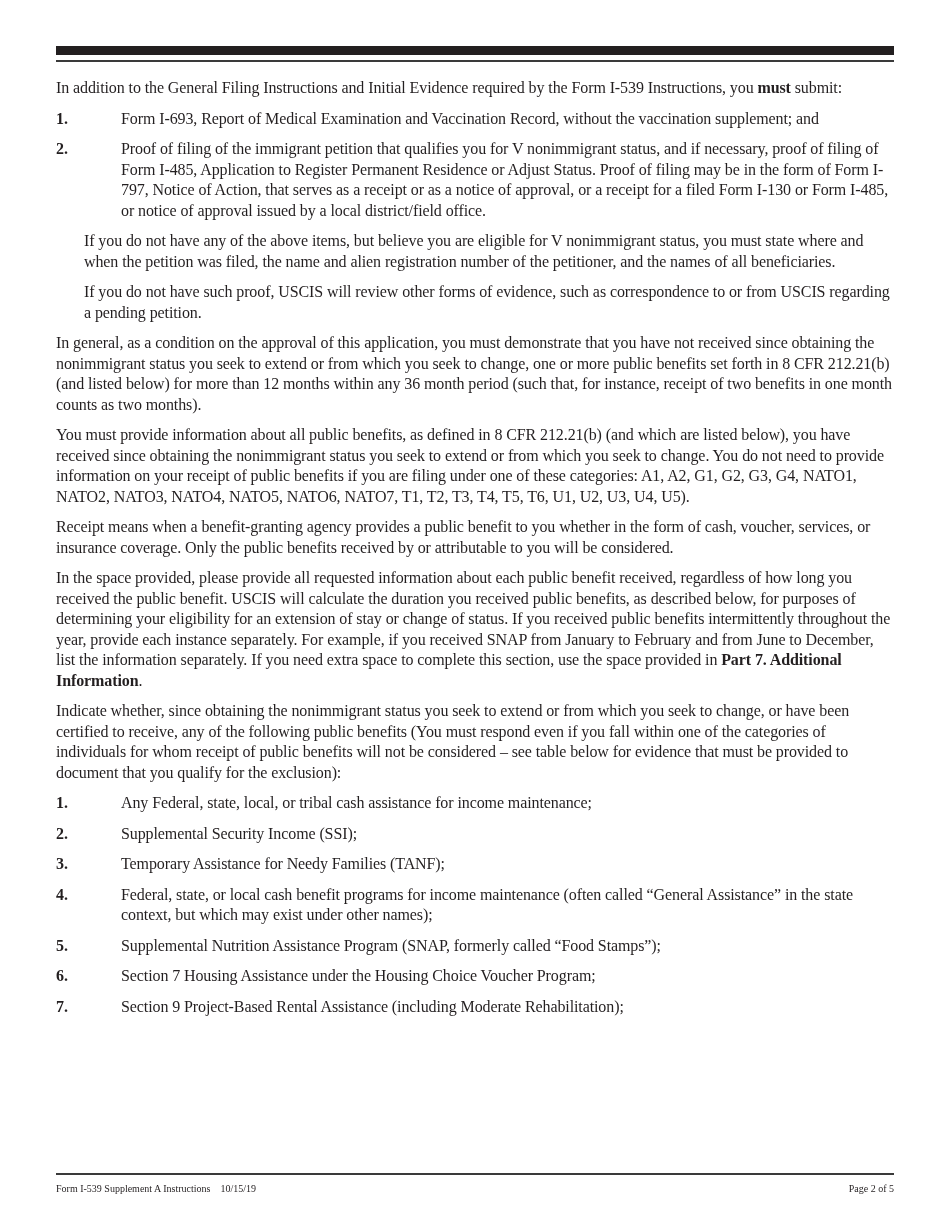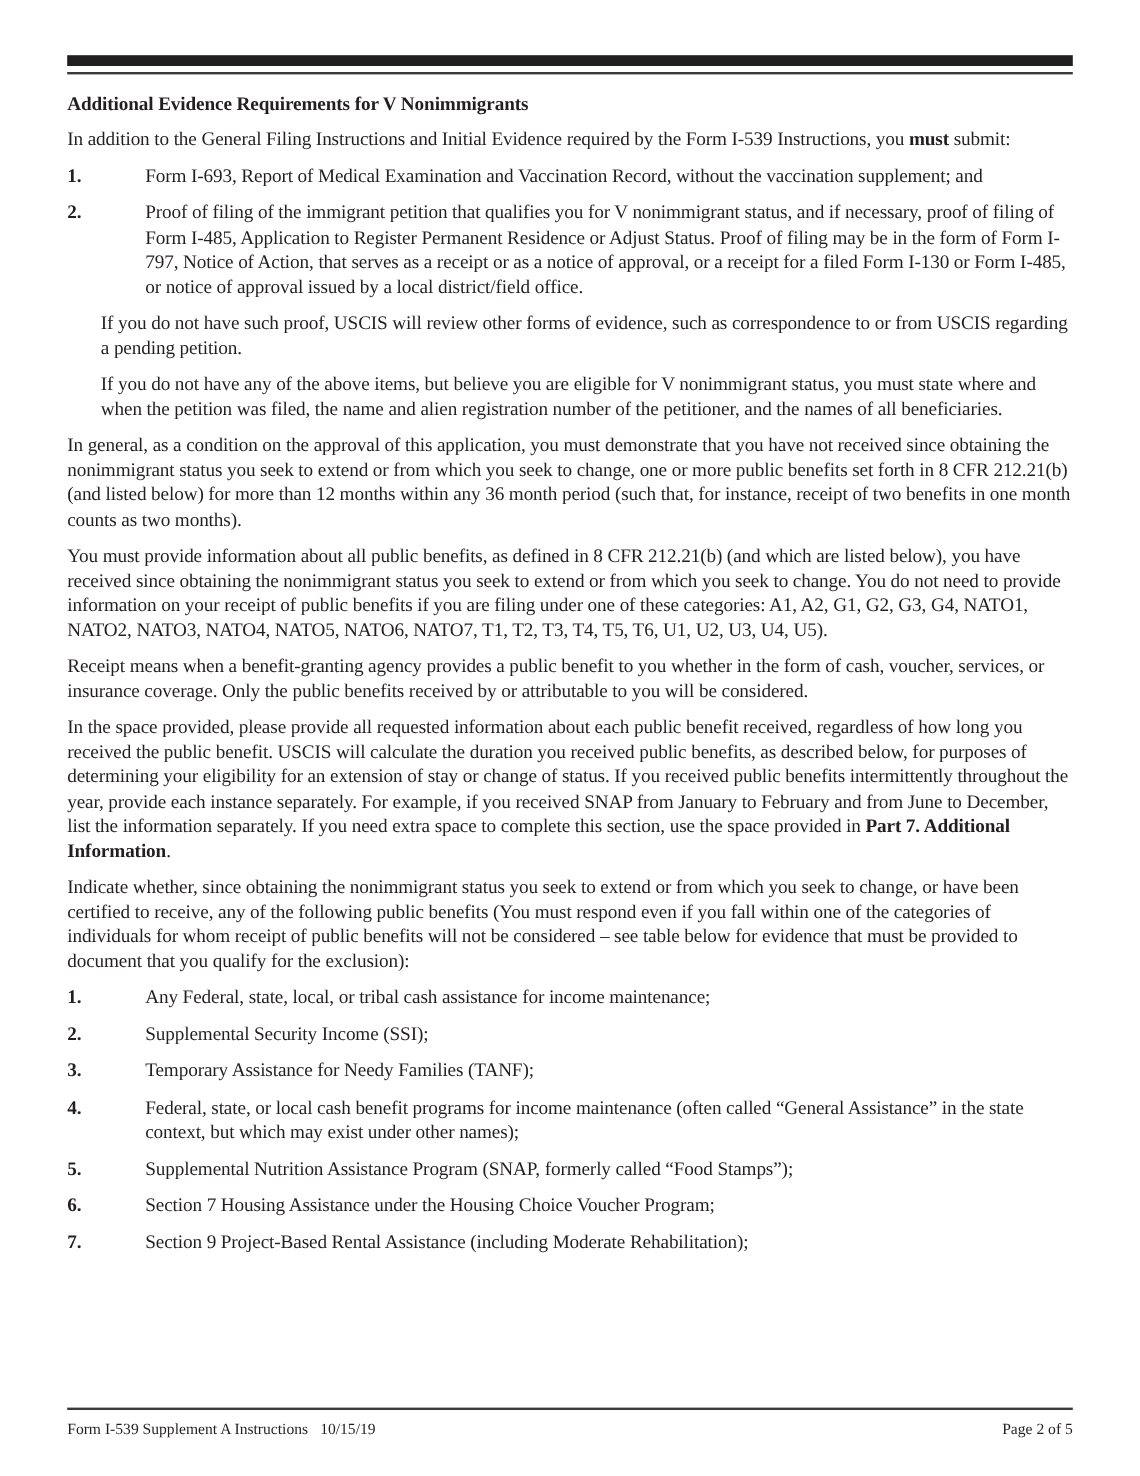--- a/index.html
+++ b/index.html
@@ -12,45 +12,44 @@
   .content { position: absolute; left: 56px; top: 78px; width: 840px; font-size: 16px; line-height: 20.5px; letter-spacing: -0.1px; }
   h2 { font-size: 16px; font-weight: bold; margin: 0 0 9px 0; line-height: 20px; }
   p { margin: 0 0 10px 0; }
   .ol { margin: 0 0 10px 0; }
   .li { display: flex; margin: 0 0 10px 0; }
   .num { width: 28px; flex: none; font-weight: bold; }
   .txt { flex: 1; margin-left: 37px; }
   .indent { margin-left: 28px; }
   .gap-section { margin-top: 20px; }
   .footer-rule { position: absolute; left: 56px; top: 1173px; width: 838px; height: 2px; background: #3a3a3a; }
-  .footer { position: absolute; left: 56px; top: 1183px; width: 838px; font-size: 13px; color: #231f20; display: flex; justify-content: space-between; }
+  .footer { position: absolute; left: 56px; top: 1183px; width: 838px; font-size: 10px; color: #231f20; display: flex; justify-content: space-between; }
   .footer .left span + span { margin-left: 10px; }
 </style>
 </head>
 <body>
 
 <div class="bar-thick"></div>
 <div class="bar-thin"></div>
 
 <div class="content">
-  <h2>Additional Evidence Requirements for V Nonimmigrants</h2>
   <p><span>In addition to the General Filing Instructions and Initial Evidence required by the Form I-539 Instructions, you </span><b>must</b><span> submit:</span></p>
 
   <div class="ol">
     <div class="li">
       <span class="num">1.</span>
       <span class="txt">Form I-693, Report of Medical Examination and Vaccination Record, without the vaccination supplement; and</span>
     </div>
     <div class="li">
       <span class="num">2.</span>
       <span class="txt">Proof of filing of the immigrant petition that qualifies you for V nonimmigrant status, and if necessary, proof of filing of Form I-485, Application to Register Permanent Residence or Adjust Status.  Proof of filing may be in the form of Form I-797, Notice of Action, that serves as a receipt or as a notice of approval, or a receipt for a filed Form I-130 or Form I-485, or notice of approval issued by a local district/field office.</span>
     </div>
   </div>
+  <p class="indent">If you do not have any of the above items, but believe you are eligible for V nonimmigrant status, you must state where and when the petition was filed, the name and alien registration number of the petitioner, and the names of all beneficiaries.</p>
   <p class="indent">If you do not have such proof, USCIS will review other forms of evidence, such as correspondence to or from USCIS regarding a pending petition.</p>
-  <p class="indent">If you do not have any of the above items, but believe you are eligible for V nonimmigrant status, you must state where and when the petition was filed, the name and alien registration number of the petitioner, and the names of all beneficiaries.</p>
 
   <p>In general, as a condition on the approval of this application, you must demonstrate that you have not received since obtaining the nonimmigrant status you seek to extend or from which you seek to change, one or more public benefits set forth in 8 CFR 212.21(b) (and listed below) for more than 12 months within any 36 month period (such that, for instance, receipt of two benefits in one month counts as two months).</p>
   <p>You must provide information about all public benefits, as defined in 8 CFR 212.21(b) (and which are listed below), you have received since obtaining the nonimmigrant status you seek to extend or from which you seek to change.  You do not need to provide information on your receipt of public benefits if you are filing under one of these categories:  A1, A2, G1, G2, G3, G4, NATO1, NATO2, NATO3, NATO4, NATO5, NATO6, NATO7, T1, T2, T3, T4, T5, T6, U1, U2, U3, U4, U5).</p>
   <p>Receipt means when a benefit-granting agency provides a public benefit to you whether in the form of cash, voucher, services, or insurance coverage.  Only the public benefits received by or attributable to you will be considered.</p>
   <p><span>In the space provided, please provide all requested information about each public benefit received, regardless of how long you received the public benefit.  USCIS will calculate the duration you received public benefits, as described below, for purposes of determining your eligibility for an extension of stay or change of status.  If you received public benefits intermittently throughout the year, provide each instance separately.  For example, if you received SNAP from January to February and from June to December, list the information separately.  If you need extra space to complete this section, use the space provided in </span><b>Part 7. Additional Information</b><span>.</span></p>
   <p>Indicate whether, since obtaining the nonimmigrant status you seek to extend or from which you seek to change, or have been certified to receive, any of the following public benefits (You must respond even if you fall within one of the categories of individuals for whom receipt of public benefits will not be considered – see table below for evidence that must be provided to document that you qualify for the exclusion):</p>
 
   <div class="ol">
     <div class="li">
         <span class="num">1.</span>

